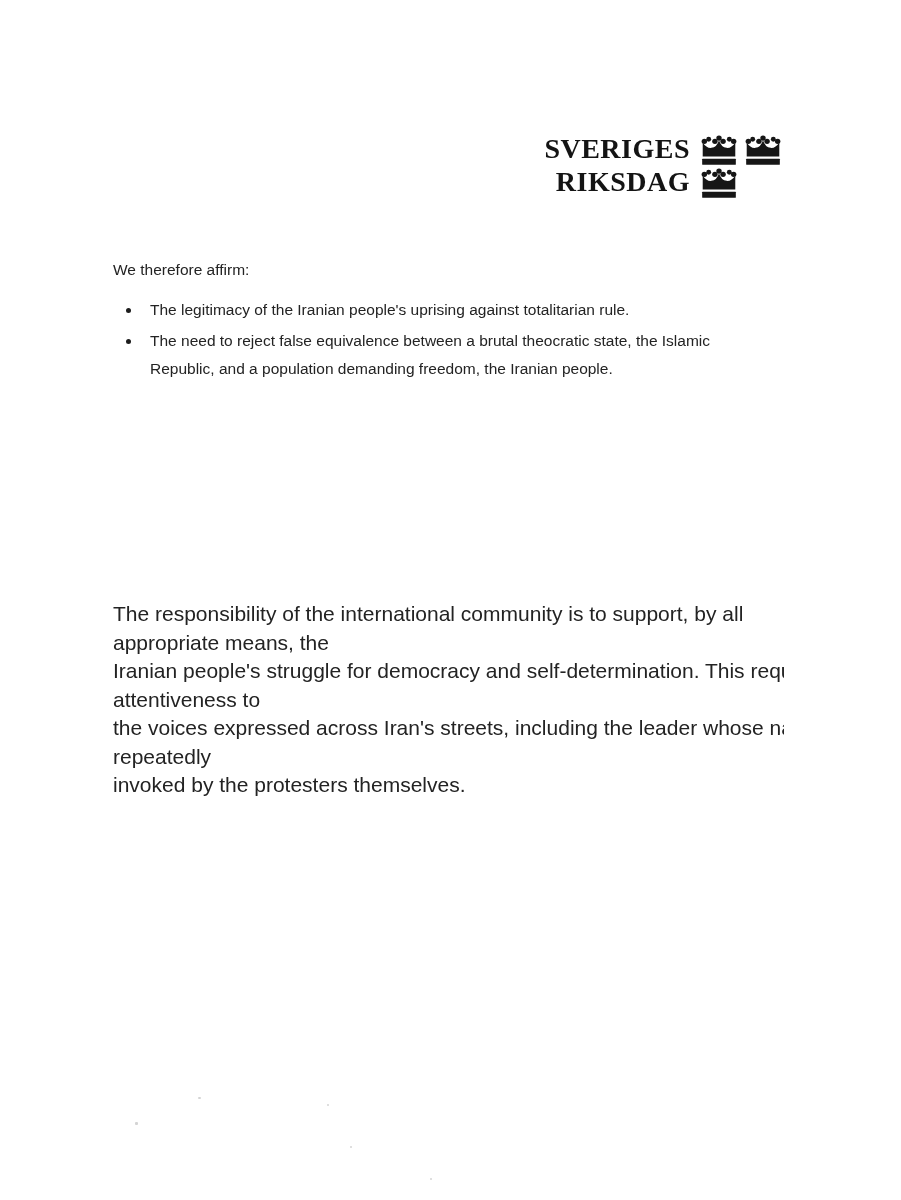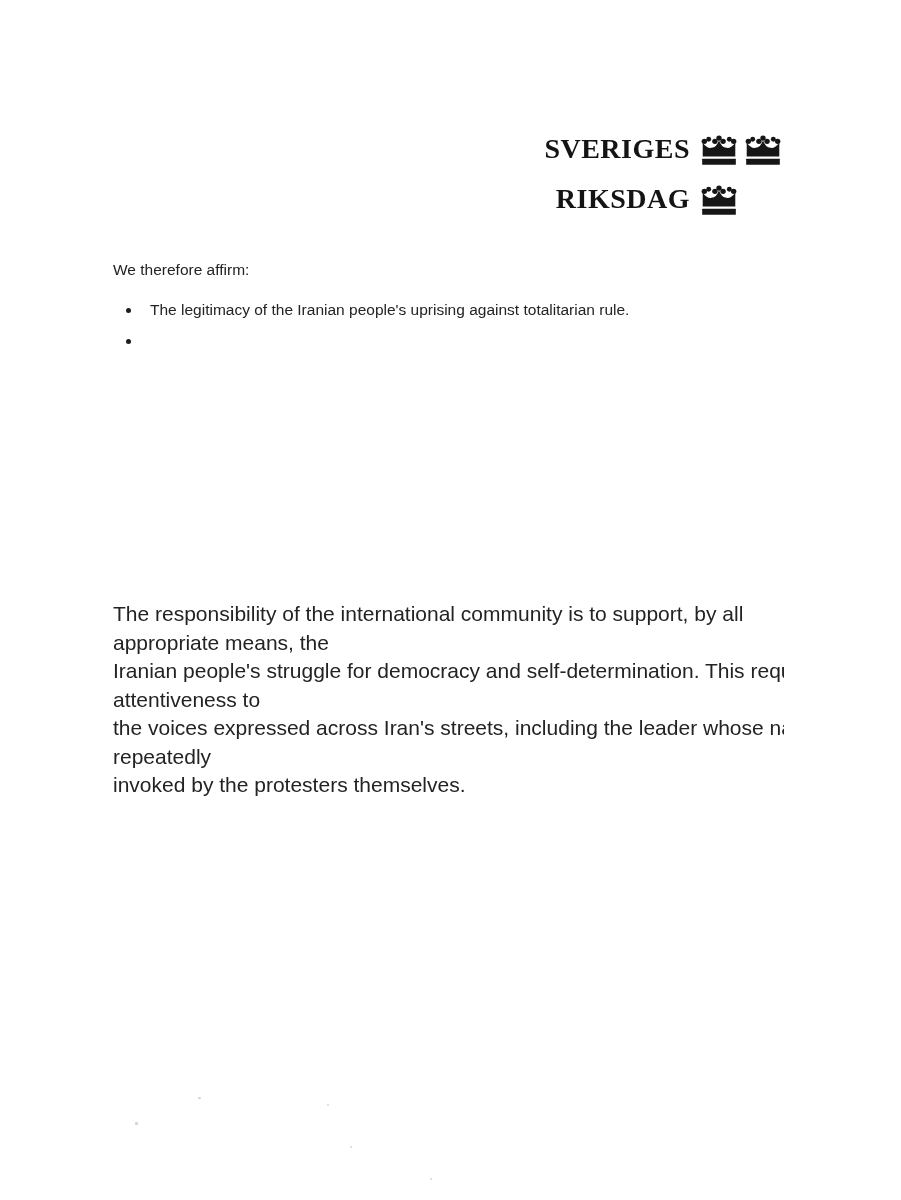--- a/index.html
+++ b/index.html
@@ -20,21 +20,21 @@
   .logo {
     position: absolute;
     top: 133px;
     left: 540px;
     filter: blur(0.3px);
   }
   .logo-row {
     display: flex;
     align-items: center;
   }
-  .logo-row.row2 { margin-top: 18px; }
+  .logo-row.row2 { margin-top: 1px; }
   .logo-text {
     display: inline-block;
     width: 150px;
     text-align: right;
     font-family: "Liberation Serif", serif;
     font-size: 28px;
     font-weight: 700;
     letter-spacing: 0.5px;
     line-height: 32px;
     color: #141414;
@@ -155,20 +155,22 @@
   <main class="content">
     <p class="intro">We therefore affirm:</p>
 
     <ul class="bullet-list">
       <li class="bullet-item">
         <span class="bullet-dot"></span>
         <span class="bullet-text">The legitimacy of the Iranian people's uprising against totalitarian rule.</span>
       </li>
       <li class="bullet-item">
         <span class="bullet-dot"></span>
+        <span class="bullet-text">The need to reject false equivalence between a brutal theocratic state, the Islamic
+Republic, and a population demanding freedom, the Iranian people.</span>
       </li>
     </ul>
 
     <p class="closing">The responsibility of the international community is to support, by all appropriate means, the
 Iranian people's struggle for democracy and self-determination. This requires attentiveness to
 the voices expressed across Iran's streets, including the leader whose name is repeatedly
 invoked by the protesters themselves.</p>
   </main>
 
   <div class="speckle" style="left:868px;top:340px;width:7px;height:2px;transform:rotate(-35deg)"></div>

